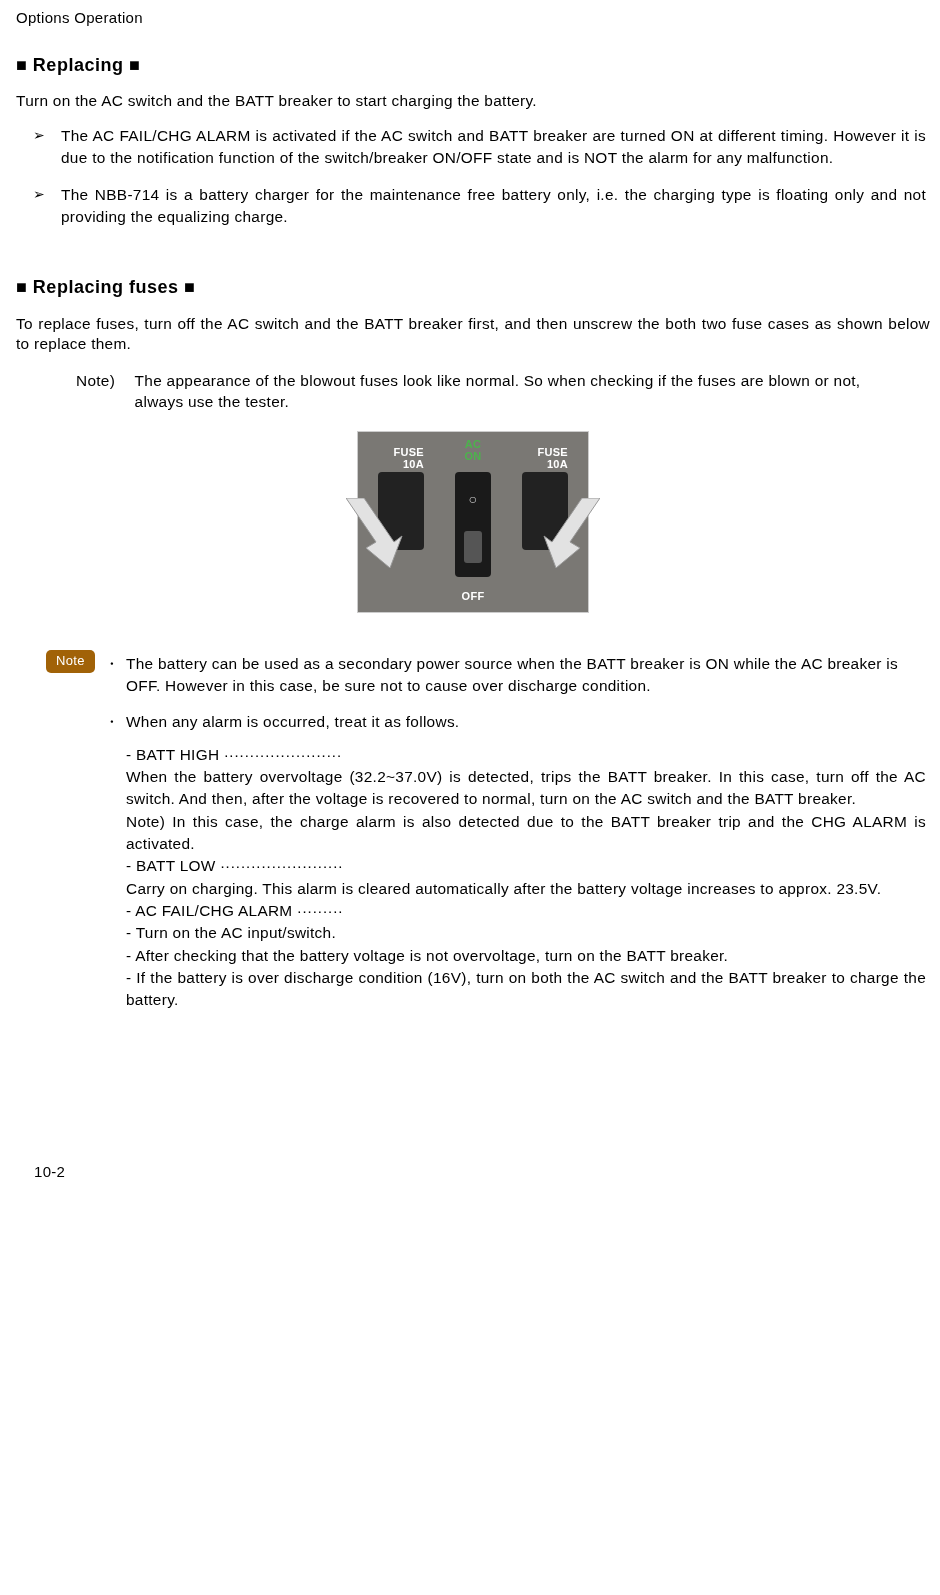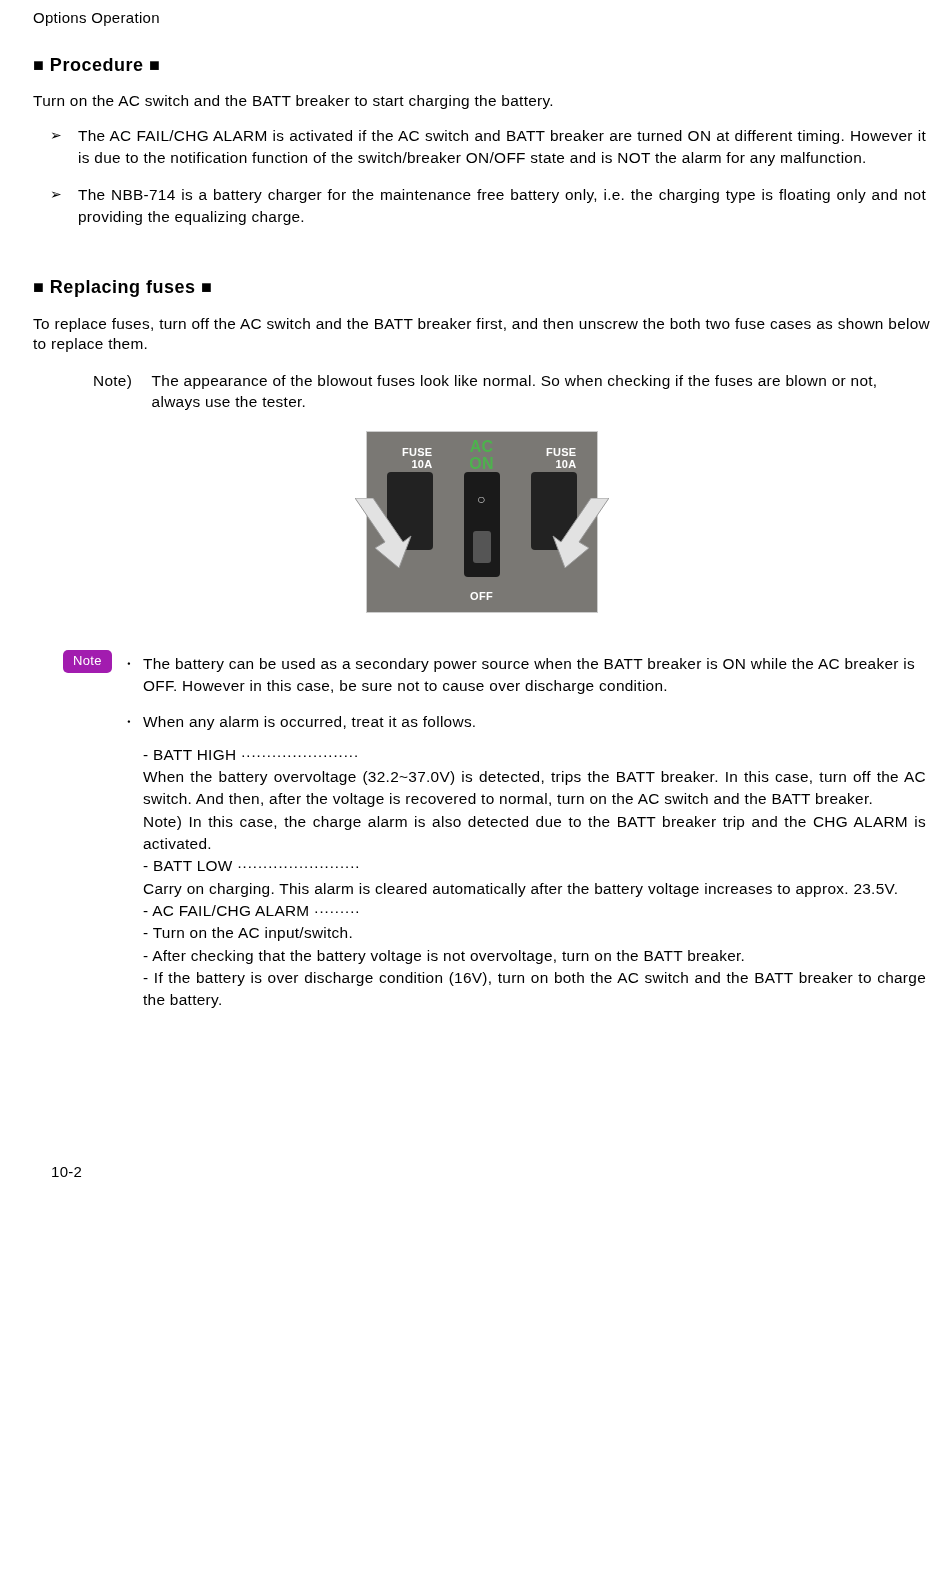--- a/index.html
+++ b/index.html
@@ -6,21 +6,21 @@
     font-family: Arial, Helvetica, sans-serif;
     width: 940px;
     margin: 0;
     padding: 0;
     letter-spacing: 0.3px;
     color: #000;
     font-size: 15.4px;
     line-height: 1.3;
   }
   .page {
-    padding: 8px 10px 10px 33px;
+    padding: 8px 10px 10px 16px;
   }
   .header {
     font-size: 15px;
     margin-bottom: 26px;
   }
   .section-title {
     font-weight: bold;
     font-size: 18px;
     margin: 10px 0 14px 0;
     letter-spacing: 0.5px;
@@ -92,21 +92,21 @@
   }
   .fuse-label.left { left: 20px; }
   .fuse-label.right { right: 20px; }
   .ac-label {
     position: absolute;
     top: 6px;
     left: 0; right: 0;
     text-align: center;
     color: #4db24d;
     font-weight: bold;
-    font-size: 16px;
+    font-size: 11px;
     line-height: 1.1;
   }
   .off-label {
     position: absolute;
     bottom: 8px;
     left: 0; right: 0;
     text-align: center;
     color: #fff;
     font-weight: bold;
     font-size: 11px;
@@ -141,21 +141,21 @@
     border-radius: 3px;
   }
   .note-block {
     margin-left: 40px;
     position: relative;
   }
   .note-pill {
     position: absolute;
     left: -10px;
     top: -3px;
-    background: #a21caf;
+    background: #a16207;
     color: #fff;
     font-size: 13px;
     padding: 3px 10px;
     border-radius: 5px;
   }
   .note-items {
     margin-left: 70px;
     padding: 0;
   }
   .note-items > li {
@@ -204,21 +204,21 @@
     height: 24px;
   }
 </style>
 </head>
 <body>
 
 <div class="page">
 
   <div class="header">Options Operation</div>
 
-  <div class="section-title">■ Procedure ■</div>
+  <div class="section-title">■ Replacing ■</div>
   <div class="intro">Turn on the AC switch and the BATT breaker to start charging the battery.</div>
 
   <ul class="bullets">
     <li>The AC FAIL/CHG ALARM is activated if the AC switch and BATT breaker are turned ON at different timing. However it is due to the notification function of the switch/breaker ON/OFF state and is NOT the alarm for any malfunction.</li>
     <li>The NBB-714 is a battery charger for the maintenance free battery only, i.e. the charging type is floating only and not providing the equalizing charge.</li>
   </ul>
 
   <div style="height:24px"></div>
 
   <div class="section-title">■ Replacing fuses ■</div>

